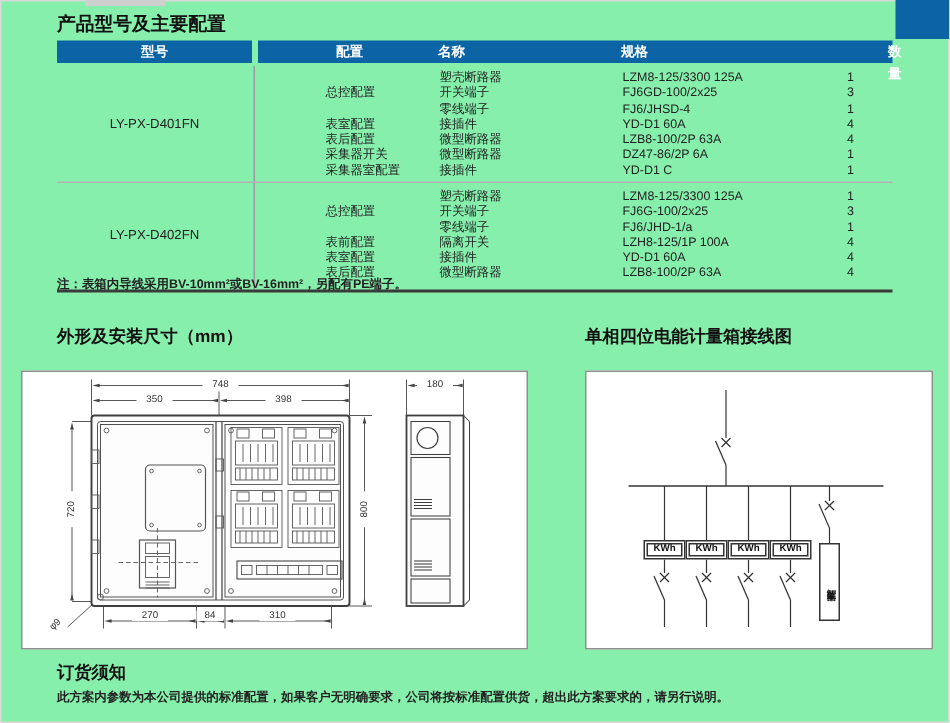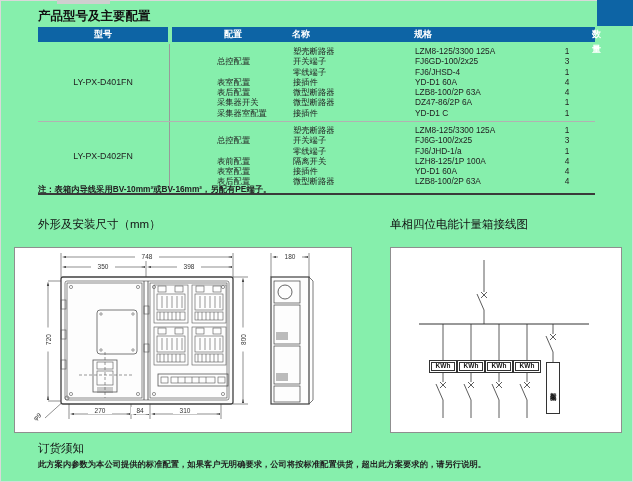--- a/index.html
+++ b/index.html
@@ -34,21 +34,21 @@
                 font-size:8.8px; color:#222;text-align:right; }
   .rows { position:absolute; left:131px; top:1px; right:0; }
   .trow { position:relative; height:10.3px; font-size:8.3px; line-height:10.3px; color:#222; }
   .trow .c-config { position:absolute; left:8px;  white-space:nowrap;margin-left:40px; }
   .trow .c-name   { position:absolute; left:124px; white-space:nowrap; }
   .trow .c-spec   { position:absolute; left:246px; white-space:nowrap; }
   .trow .c-qty    { position:absolute; left:386px; width:24px; text-align:center; }
 
   .note-line { position:absolute; left:38px; top:184px; font-size:8.3px; font-weight:bold; color:#222; }
 
-  .section-title { position:absolute; font-size:11.5px; font-weight:normal; color:#111; }
+  .section-title { position:absolute; font-size:11.5px; font-weight:bold; color:#111; }
   .sec-left { left:38px; top:217px; }
   .sec-right { left:390px; top:217px; }
 
   
   .panel { position:absolute; top:247px; height:186px; border:1px solid #8f8f8f; background:#fff; }
   #dim-panel { left:14px; width:338px; }
   #wiring-panel { left:390px; width:232px; }
   .panel svg { position:absolute; left:0; top:0; }
 
   .dim-label { position:absolute; font-size:6.5px; color:#333; background:#fff;
@@ -58,21 +58,21 @@
 
   .kwh-box { position:absolute; width:28px; height:13px; border:1px solid #333; padding:1px; background:#fff; }
   .kwh-box > div { border:1px solid #333; width:100%; height:100%; font-size:6.5px; font-weight:bold;
                    display:flex; align-items:center; justify-content:center; line-height:1; color:#111; }
   .collector-box { position:absolute; left:155px; top:114px; width:14px; height:52px;
                    border:1px solid #333; background:#fff; display:flex; align-items:center; justify-content:center;
                    writing-mode:vertical-rl; text-orientation:upright; font-size:6.5px; color:#111;
                    letter-spacing:0.5px; line-height:1; }
 
   
-  .order-heading { position:absolute; left:38px; top:441px; font-size:11.5px; font-weight:normal; color:#111; }
+  .order-heading { position:absolute; left:38px; top:441px; font-size:11.5px; font-weight:bold; color:#111; }
   .order-text { position:absolute; left:38px; top:459px; width:575px; font-size:8.3px; font-weight:bold; color:#222; }
 </style>
 </head>
 <body>
 
 <div id="page">
 
   <div class="top-tab"></div>
   <div class="corner-block"></div>
 

